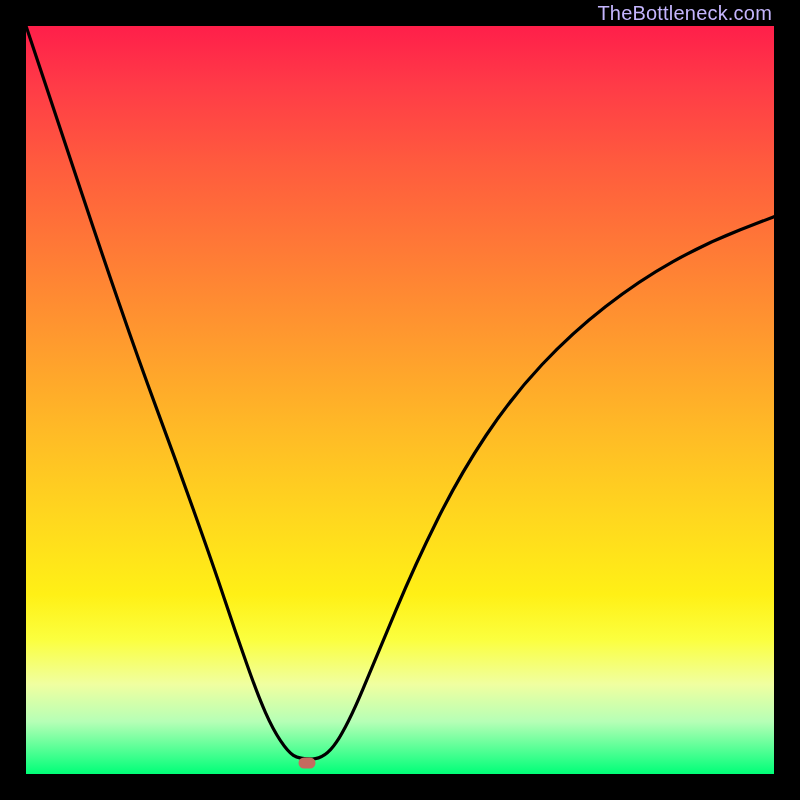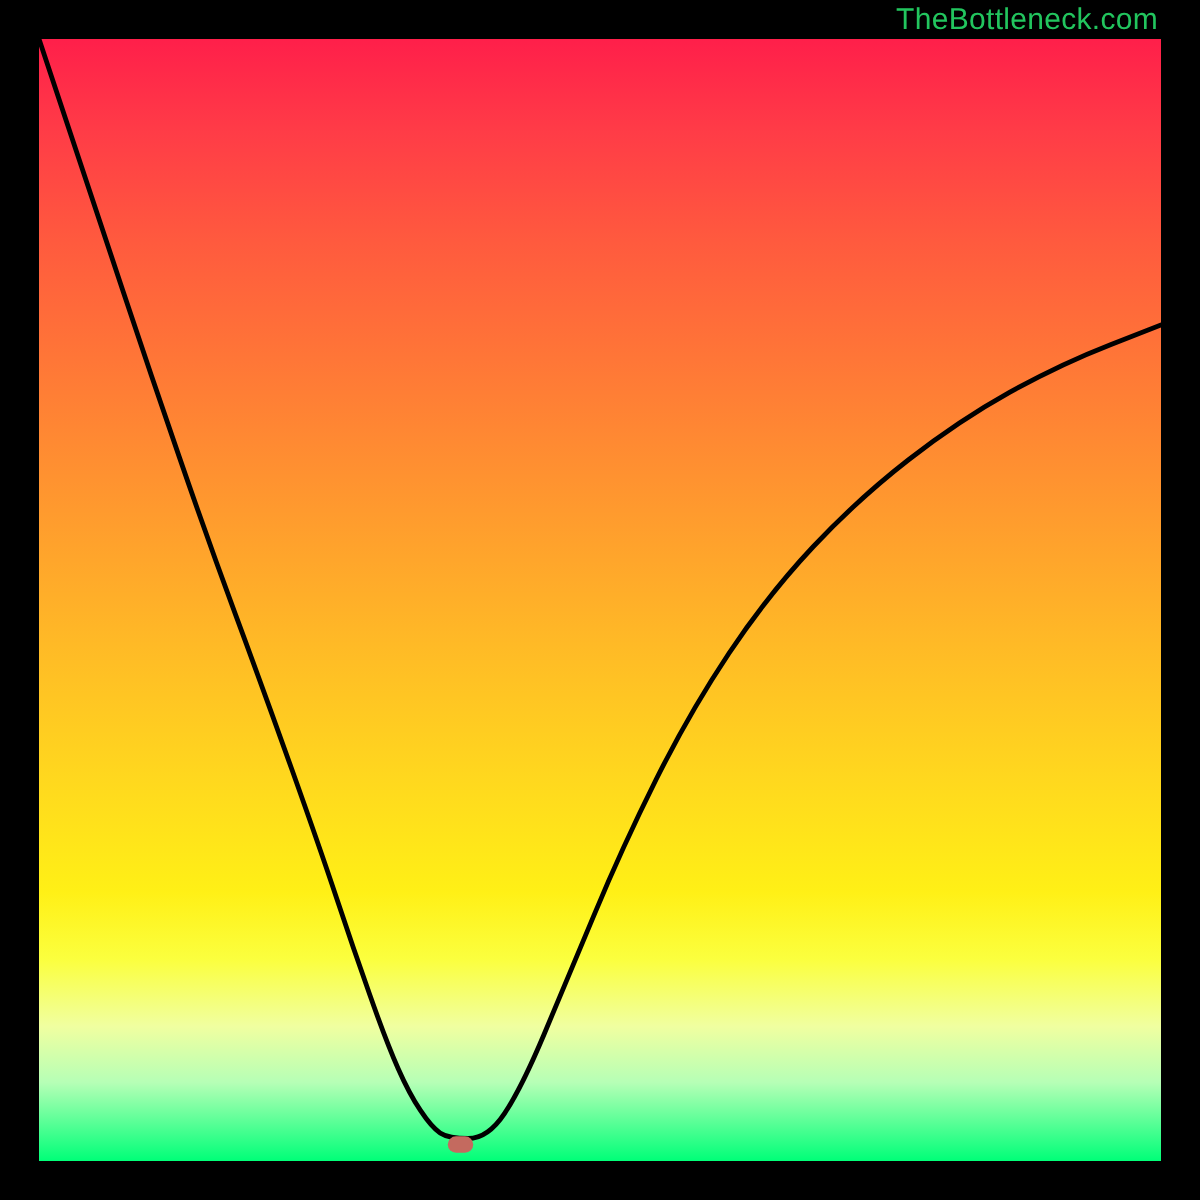--- a/index.html
+++ b/index.html
@@ -50,21 +50,21 @@
     width: 17px;
     height: 11px;
     background: #c46a5f;
     border-radius: 6px;
     transform: translate(-50%, -50%);
   }
   .watermark {
     position: absolute;
     top: 2px;
     right: 28px;
-    color: #22c55e;
+    color: #c4b5fd;
     font-size: 20px;
     letter-spacing: 0.2px;
     user-select: none;
   }
 </style>
 </head>
 <body>
 
 <div class="frame">
   <div class="plot">

